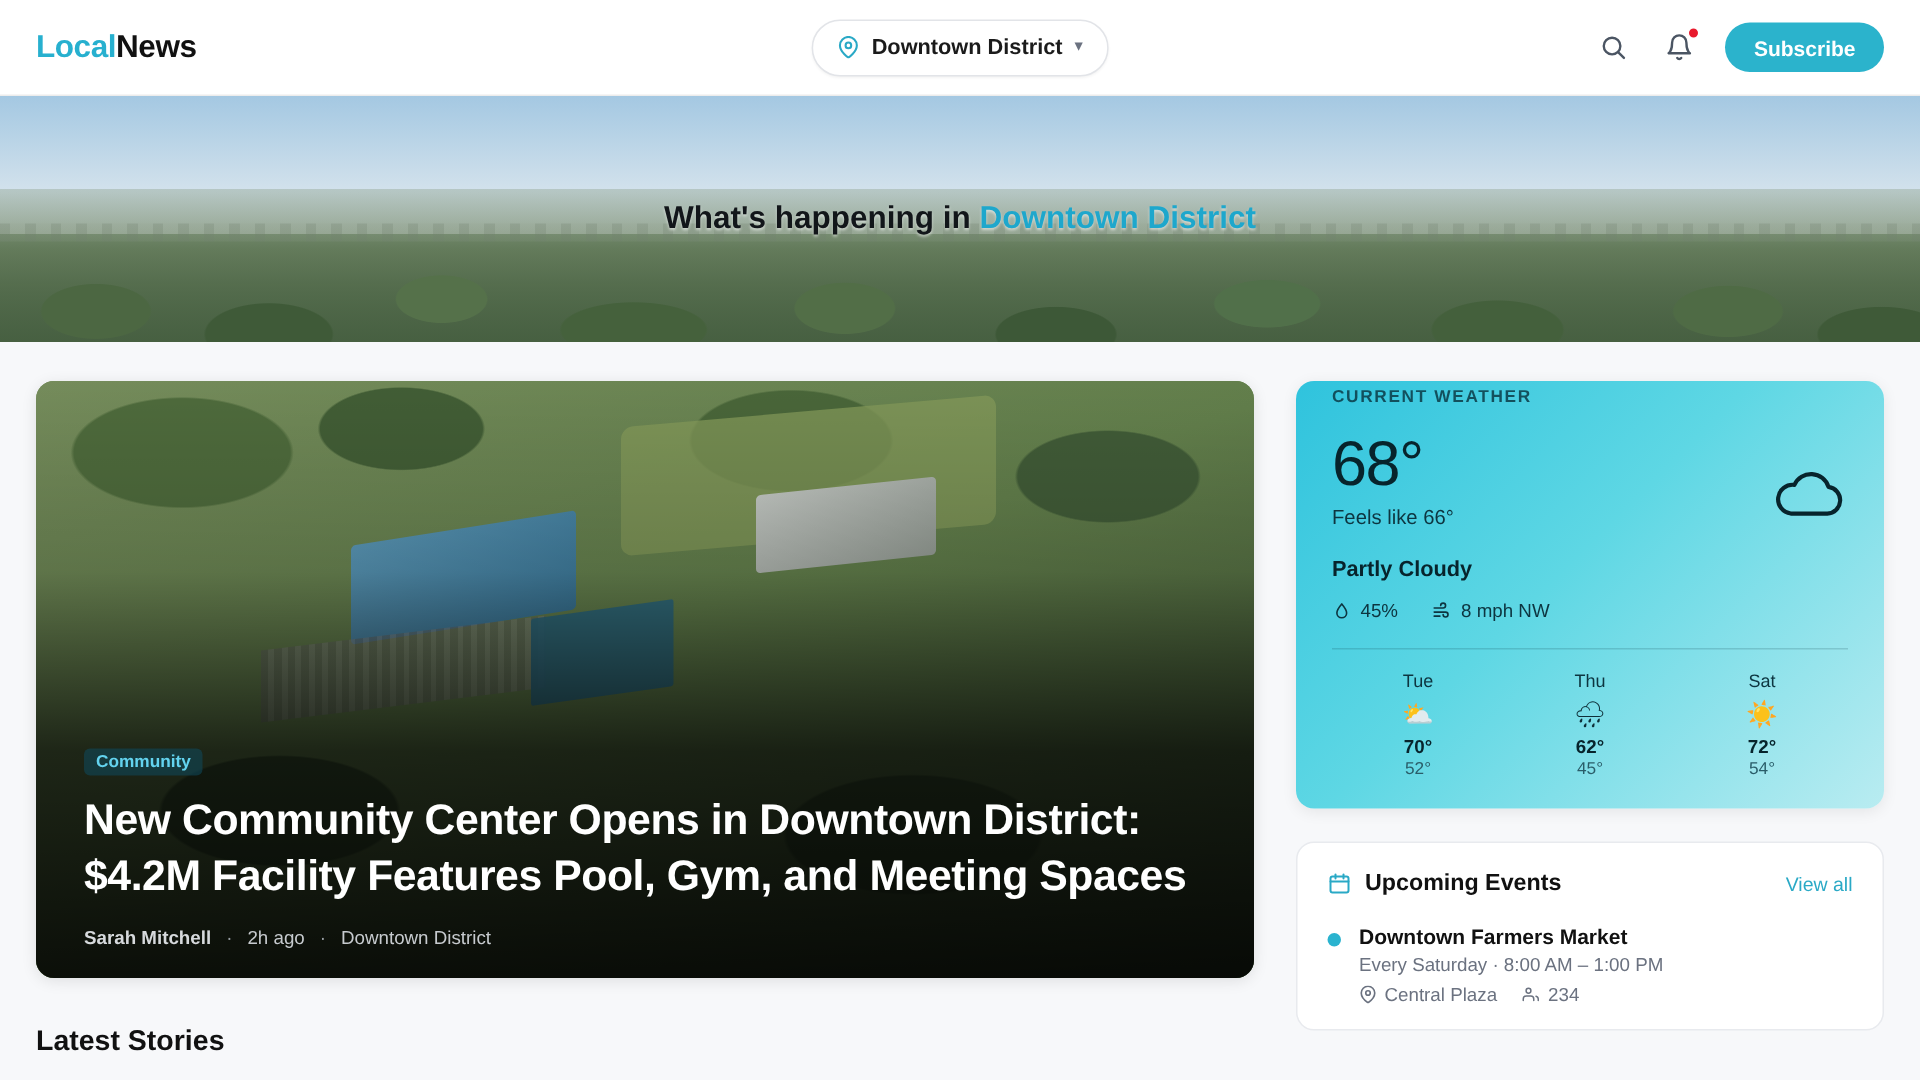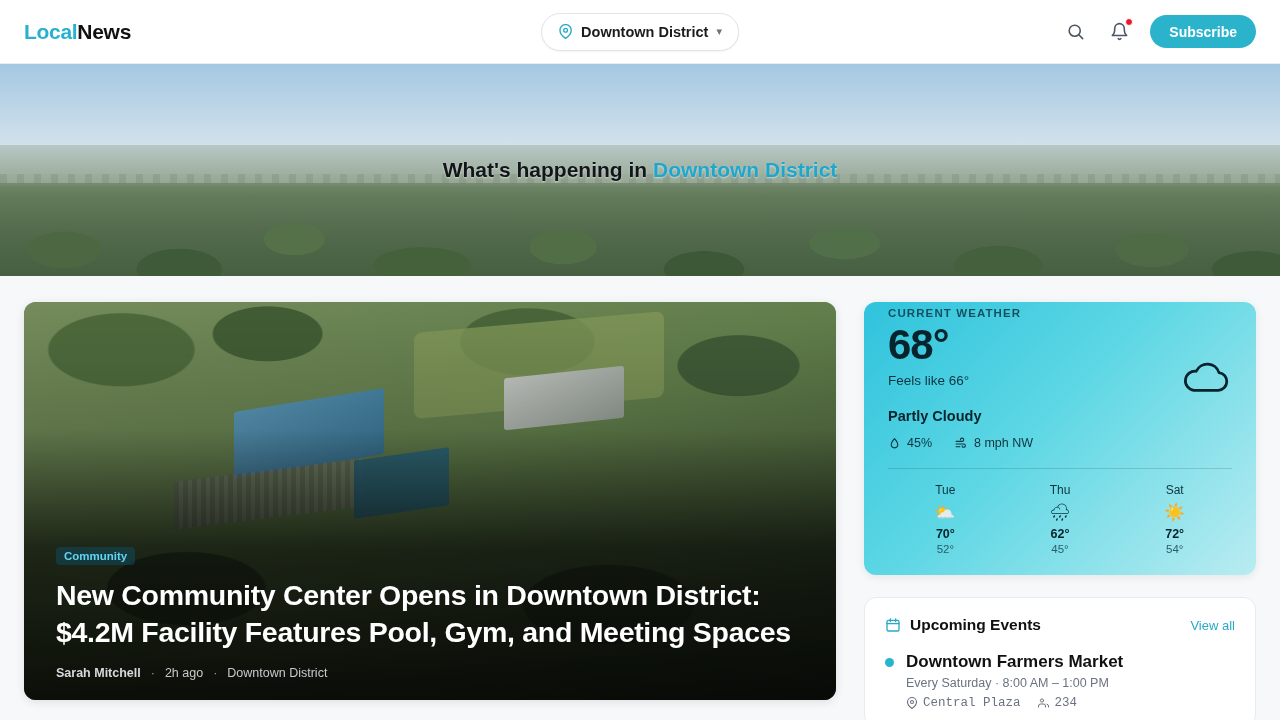--- a/index.html
+++ b/index.html
@@ -78,21 +78,21 @@
     font-weight: bold;
     border: none;
     border-radius: 18px;
     height: 33px;
     padding: 0 19px;
     cursor: pointer;
     font-family: inherit;
   }
   
   .hero {
-    height: 212px;
+    height: 164px;
     position: relative;
     overflow: hidden;
     background: linear-gradient(to bottom, #9dc4e0 0%, #bcd6e8 38%, #8fa58c 50%, #6d8560 62%, #5c7450 78%, #4e6644 100%);
   }
   .hero .sky-haze {
     position: absolute; top: 0; left: 0; right: 0; height: 56%;
     background: linear-gradient(to bottom, #a4c8e2, #d3e2ec 70%, #cfd9d0 100%);
   }
   .hero .skyline {
     position: absolute;
@@ -257,23 +257,23 @@
   }
   .weather .w-label {
     font-size: 11.5px;
     font-weight: bold;
     letter-spacing: 1.1px;
     color: #0b3b47;
     opacity: .85;
   }
   .w-temp {
     font-size: 42px;
-    font-weight: bold;
+    font-weight: normal;
     line-height: 1.05;
-    margin-top: 4px;
+    margin-top: 16px;
     color: #07242c;
     letter-spacing: -1px;
   }
   .w-feels {
     font-size: 13.5px;
     color: #0c3views;
     color: #0d3540;
     margin-top: 6px;
   }
   .w-cond {
@@ -357,37 +357,36 @@
     margin-top: 18px;
   }
   .ev-dot {
     width: 9px; height: 9px;
     border-radius: 50%;
     background: #2ab3cf;
     margin-top: 6px;
     flex: none;
   }
   .ev-name {
-    font-size: 17px;
+    font-size: 14px;
     font-weight: bold;
     color: #111;
   }
   .ev-when {
     font-size: 12.5px;
     color: #6b7280;
     margin-top: 4px;
   }
   .ev-foot {
     display: flex;
     align-items: center;
     gap: 16px;
     margin-top: 6px;
     font-size: 12.5px;
     color: #6b7280;
-    font-family: Liberation Mono, monospace;
   }
   .ev-foot .chunk { display: flex; align-items: center; gap: 5px; }
   svg { display: block; }
 </style>
 </head>
 <body>
 
 <div class="header">
   <div class="logo">
     <span class="local">Local</span><span class="news">News</span>

